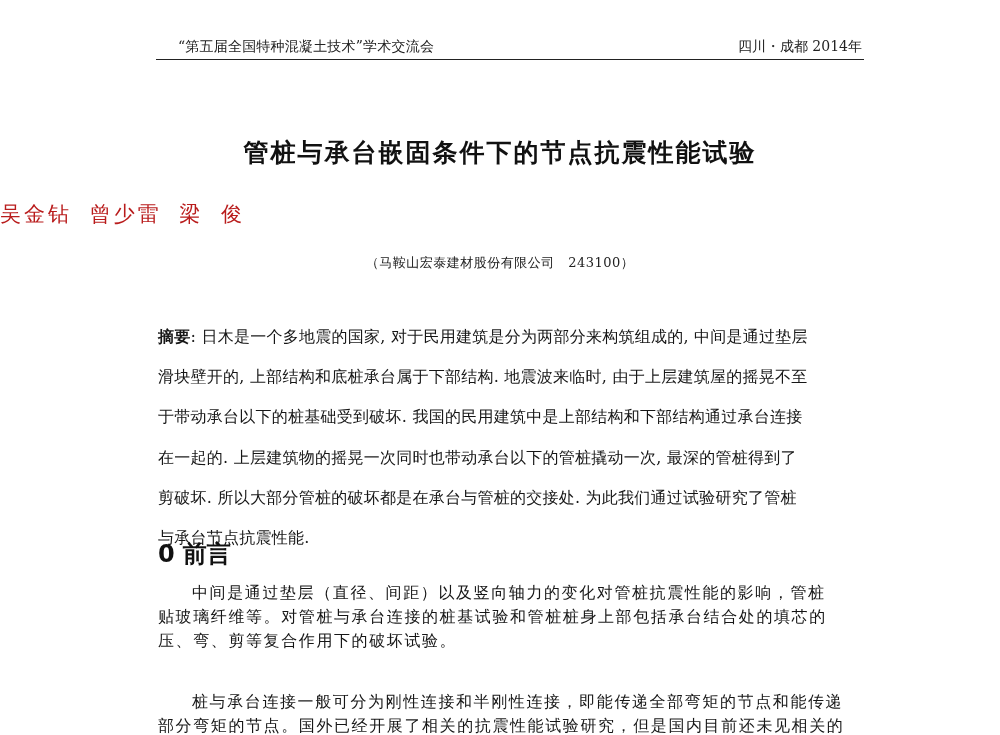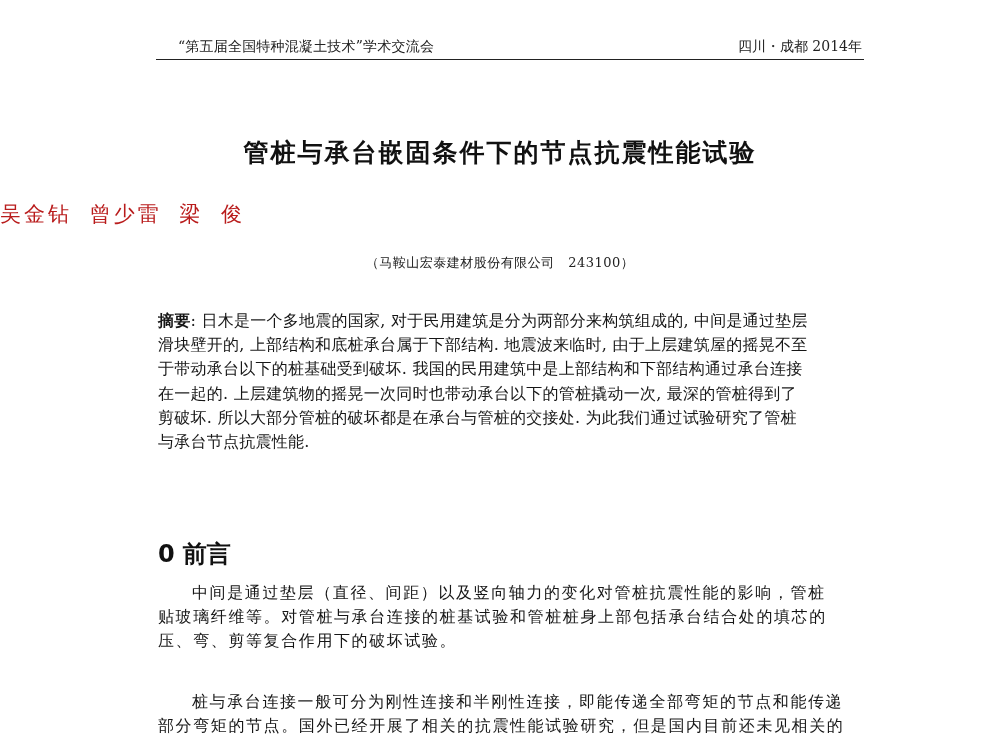--- a/index.html
+++ b/index.html
@@ -90,20 +90,21 @@
       top: 309px;
       width: 712px;
       font-size: 16px;
       line-height: 24.2px;
       color: #161616;
     }
     .abstract .line {
       display: block;
       white-space: nowrap;
       letter-spacing: 0.25px;
+      margin-top: 16px;
     }
     .abstract .label {
       font-family: "DejaVu Sans", "Liberation Sans", sans-serif;
       font-weight: bold;
     }
     .section-heading {
       position: absolute;
       left: 158px;
       top: 538px;
       font-family: "DejaVu Sans", "Liberation Sans", sans-serif;

